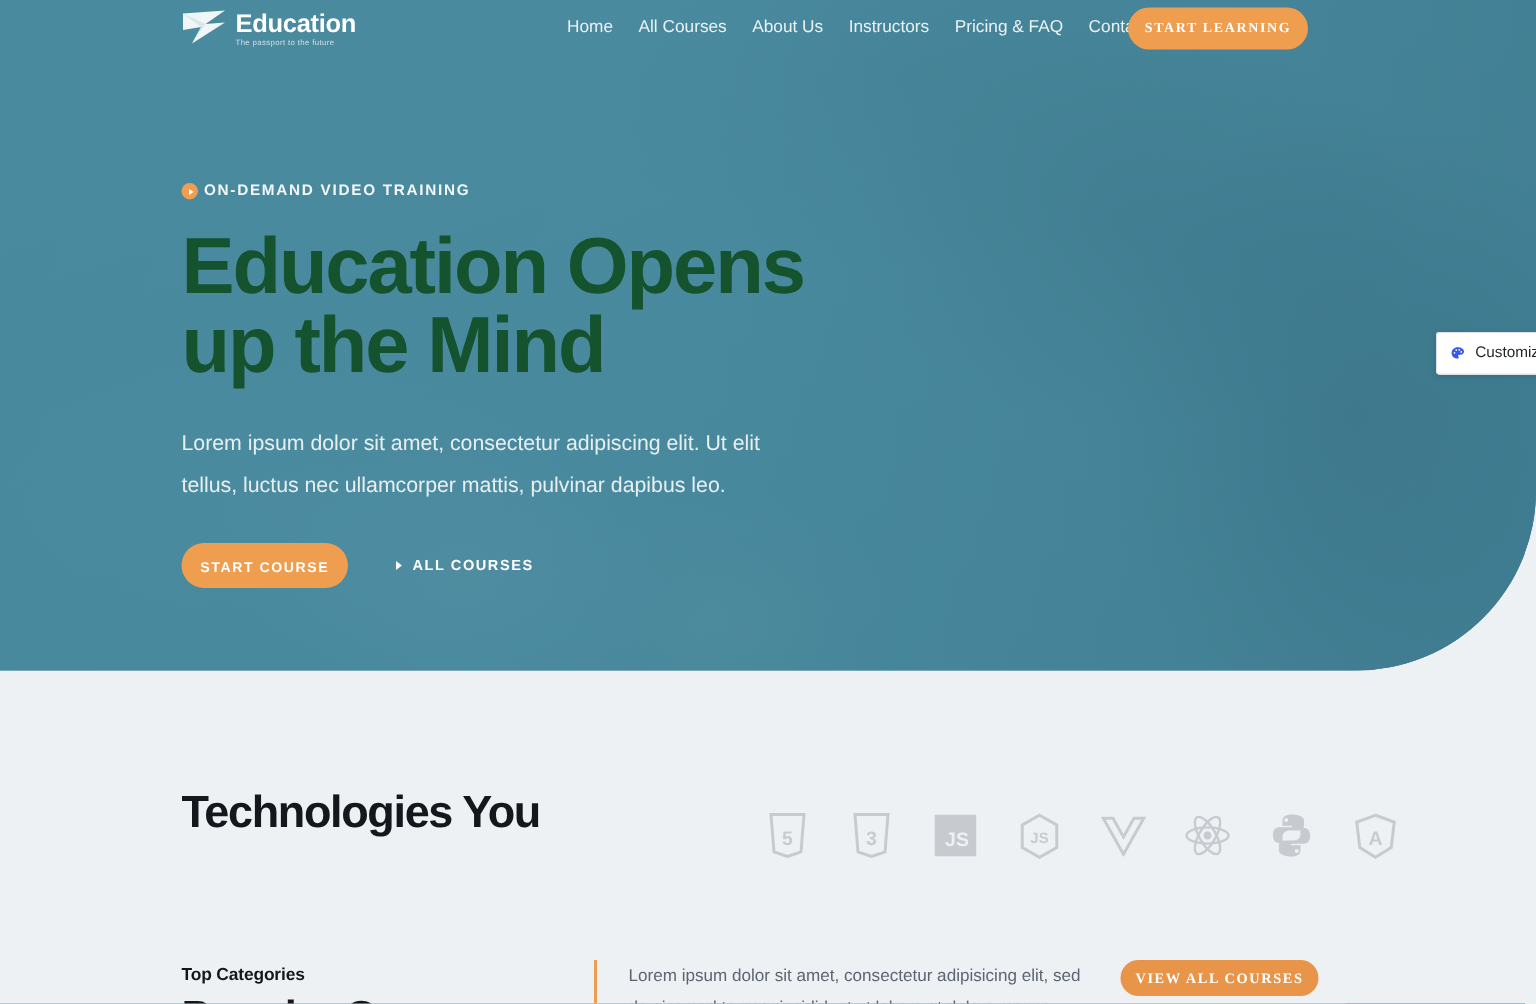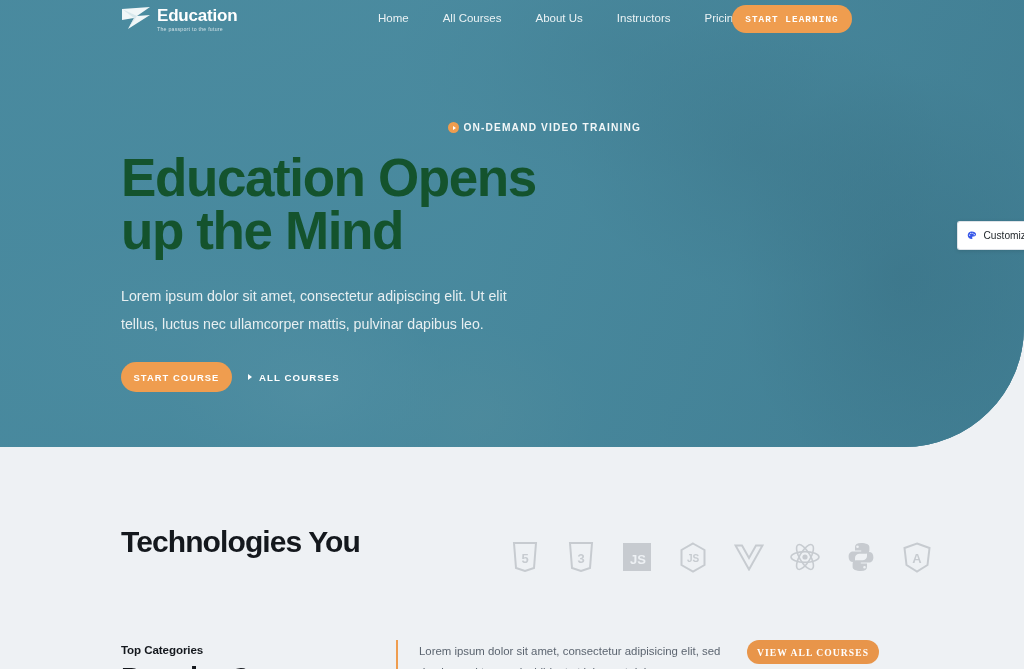--- a/index.html
+++ b/index.html
@@ -80,66 +80,65 @@
     margin-top: 3px;
     white-space: nowrap;
   }
 
   .main-nav {
     position: absolute;
     left: 378px;
     top: 12px;
     display: flex;
     align-items: center;
-    gap: 34px;
+    gap: 17px;
     text-align: right;
   }
   .nav-link {
     font-size: 11.5px;
     color: #eaf2f4;
     text-decoration: none;
     white-space: nowrap;
     cursor: pointer;
   }
 
   .btn-start-learning {
     position: absolute;
-    left: 732px;
+    left: 752px;
     top: 5px;
     width: 120px;
     height: 28px;
     border-radius: 14px;
     background: #ef9d4f;
     color: #ffffff;
     font-size: 9.3px;
     font-weight: bold;
     letter-spacing: 1.1px;
     display: flex;
     align-items: center;
     justify-content: center;
     border: none;
     cursor: pointer;
-    font-family: Liberation Mono, monospace;
+    font-family: Liberation Serif, serif;
   }
 
   
   .hero-content {
     position: absolute;
     left: 121px;
     top: 122px;
     width: 520px;
     z-index: 10;
   }
 
   .eyebrow {
     display: flex;
     align-items: center;
     gap: 4px;
     margin-bottom: 18px;
-    justify-content: flex-end;
   }
   .eyebrow-icon {
     width: 11px; height: 11px;
     border-radius: 50%;
     background: #ef9d4f;
     display: flex;
     align-items: center;
     justify-content: center;
     flex: 0 0 auto;
   }
@@ -172,21 +171,21 @@
     font-size: 14.2px;
     line-height: 1.95;
     color: #e7eff1;
     margin-bottom: 24px;
     max-width: 400px;
   }
 
   .hero-actions {
     display: flex;
     align-items: center;
-    gap: 16px;
+    gap: 32px;
   }
   .btn-start-course {
     width: 111px;
     height: 30px;
     border-radius: 15px;
     background: #ef9d4f;
     color: #ffffff;
     font-size: 9.4px;
     font-weight: bold;
     letter-spacing: 1.05px;

